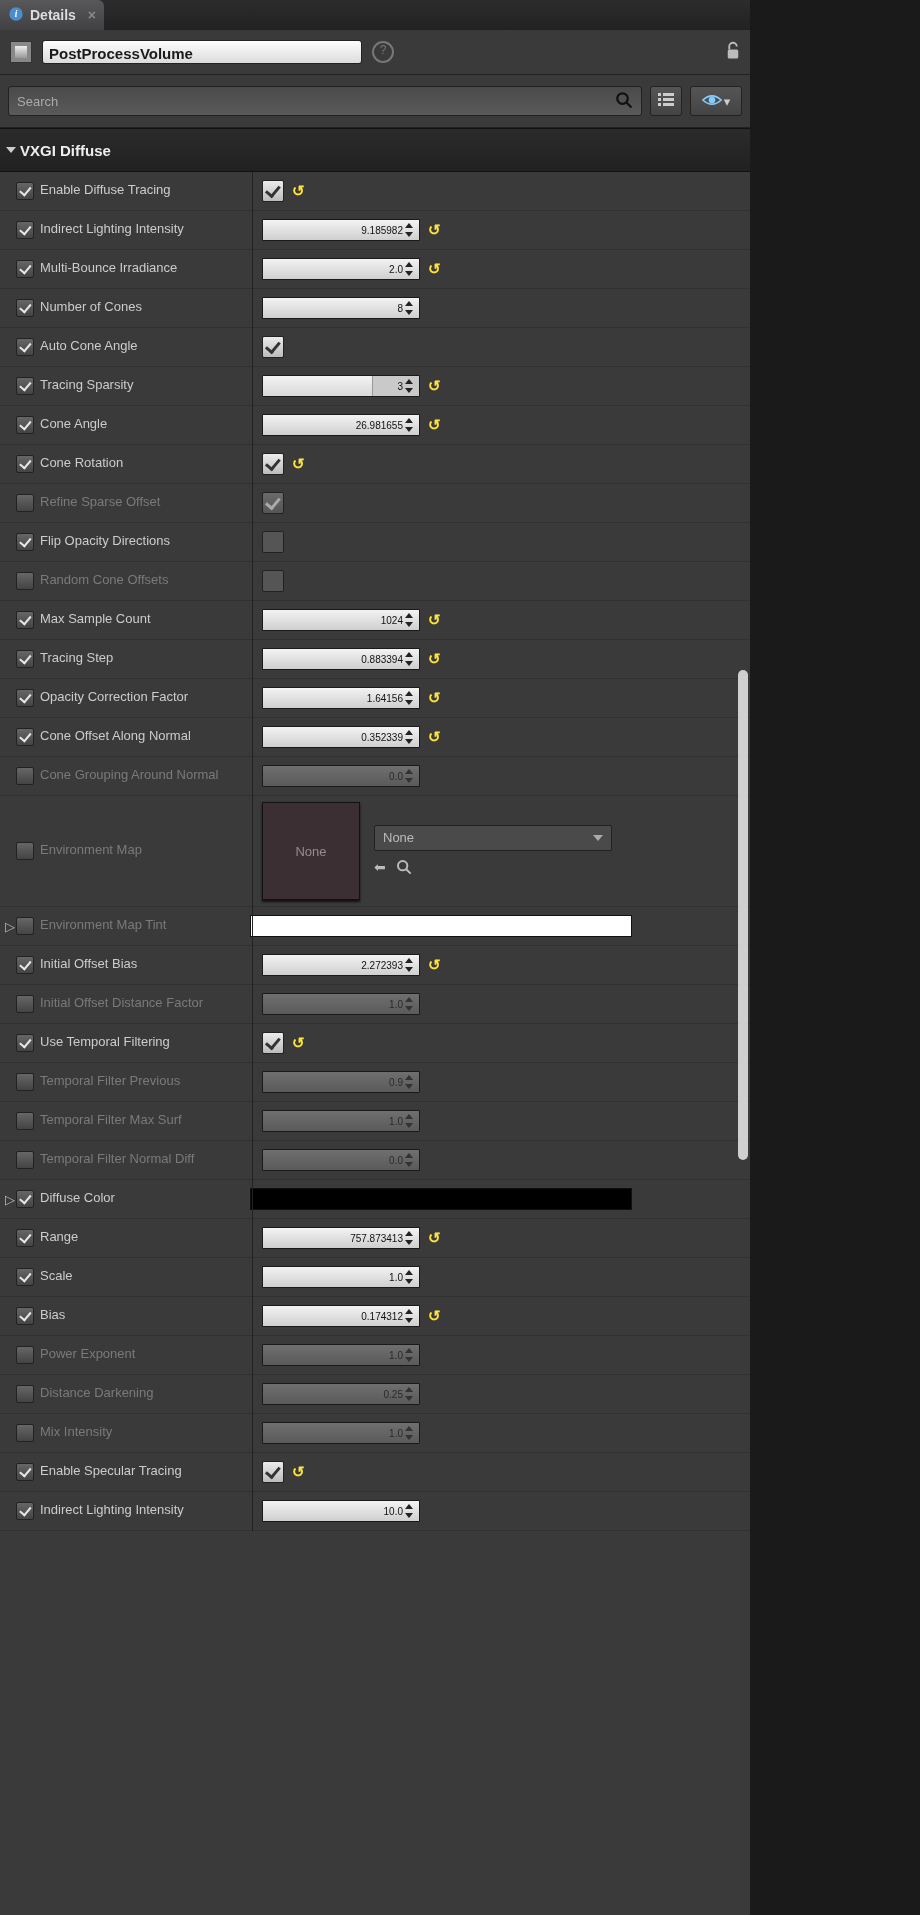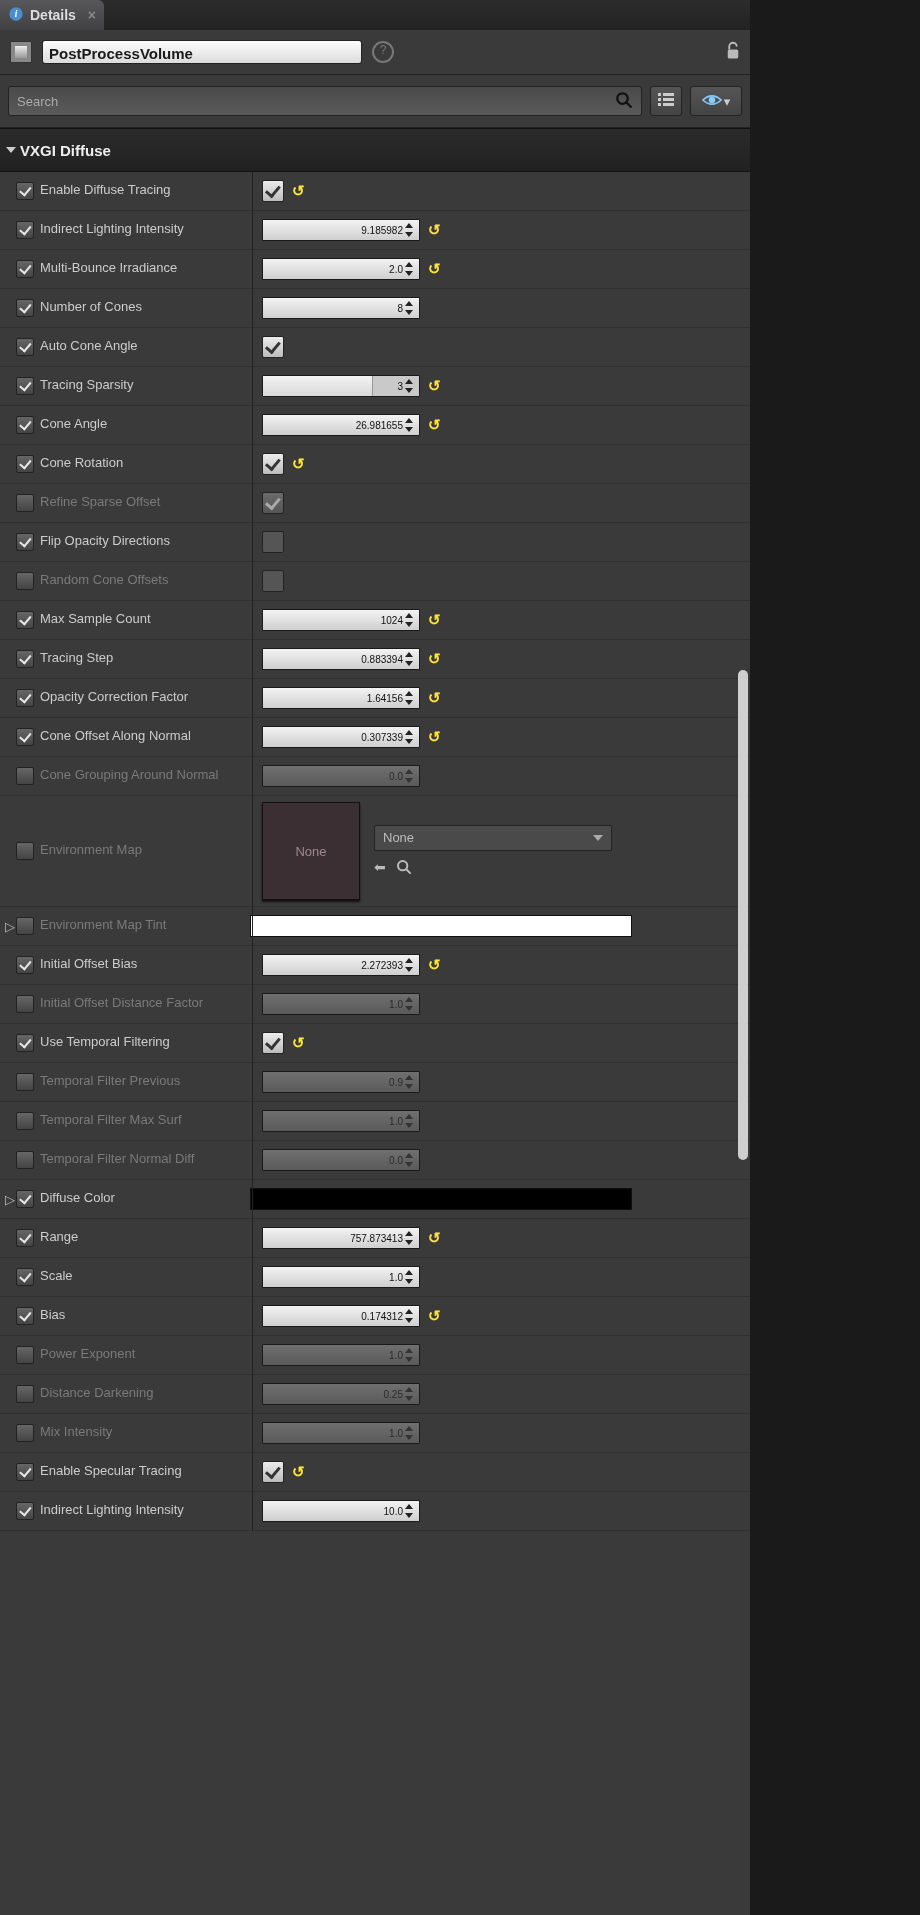--- a/index.html
+++ b/index.html
@@ -310,21 +310,21 @@
         </div>
     </div>
 
     <div class="prow">
       <div class="labelcell">
           <span class="chk on"></span>
           <span>Cone Offset Along Normal</span>
         </div>
       <div class="valcell">
           <div class="numbox">
-            <span>0.307339</span>
+            <span>0.352339</span>
             <span class="spin"></span>
           </div>
           <span class="reset">↺</span>
         </div>
     </div>
 
     <div class="prow">
       <div class="labelcell dim">
           <span class="chk"></span>
           <span>Cone Grouping Around Normal</span>

